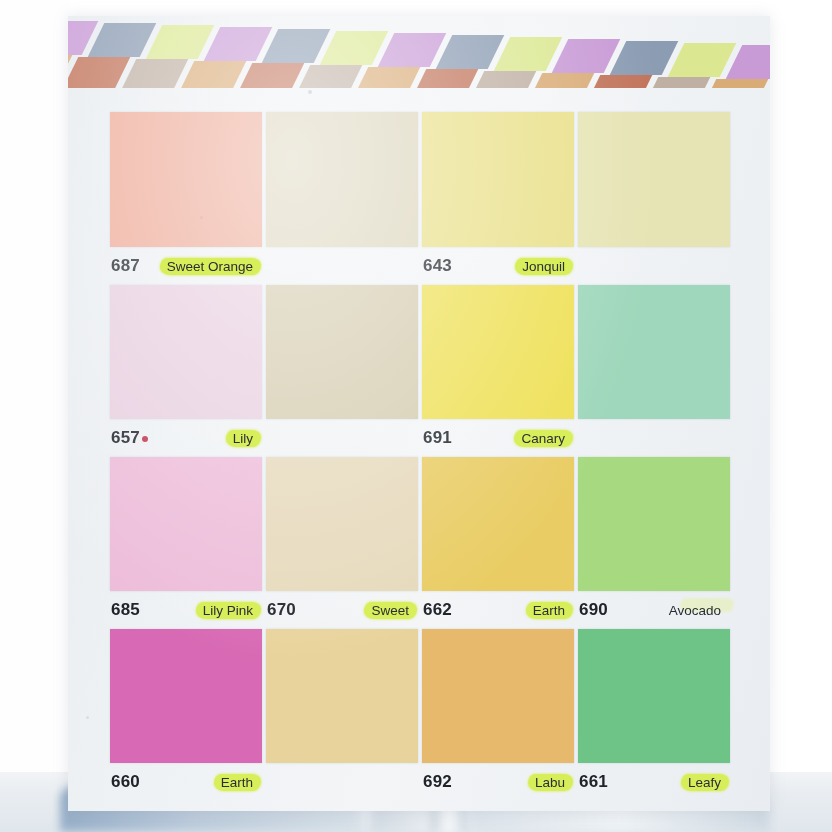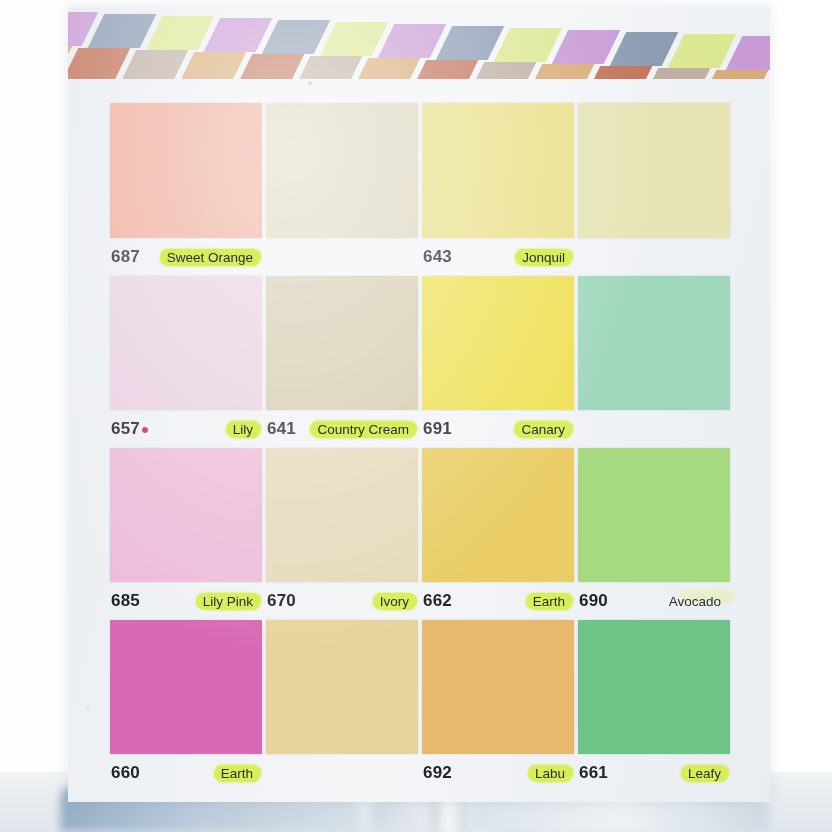--- a/index.html
+++ b/index.html
@@ -27,21 +27,21 @@
   .bd-c{left:430px;bottom:0;width:38px;height:44px;
     background:linear-gradient(90deg,#c6d0d9 0%,#fafcfd 50%,#c9d3dc 100%);}
   .bd-d{left:470px;bottom:0;width:300px;height:40px;
     background:linear-gradient(90deg,#dbe3ea 0%, #eff3f6 50%, #cfd9e2 100%);
     border-top-right-radius:22px;}
   .bd-left{position:absolute;left:0;top:0;width:70px;height:832px;background:#fefeff;}
   .bd-right{position:absolute;right:0;top:0;width:62px;height:832px;background:#ffffff;}
 
   
   .page{
-    position:absolute;left:68px;top:7px;width:702px;height:795px;
+    position:absolute;left:68px;top:16px;width:702px;height:795px;
     background:linear-gradient(103deg,#e7ebef 0%,#eef1f4 22%,#f3f5f7 55%,#e9edf1 100%);
     box-shadow:0 0 14px rgba(120,135,150,.18);
     overflow:hidden;
   }
   .page-sheen{
     position:absolute;left:0;top:0;right:0;bottom:0;
     background:radial-gradient(ellipse at 32% 18%, rgba(255,255,255,.55) 0%, rgba(255,255,255,0) 55%);
     pointer-events:none;
   }
 
@@ -167,24 +167,20 @@
       </div>
       <div class="cell r2">
         <div class="swatch" style="background: rgb(232, 207, 224);"></div>
         <div class="labelrow">
           <span class="code">657<span class="dot"></span></span>
           <span class="name hl">Lily</span>
         </div>
       </div>
       <div class="cell r2">
         <div class="swatch" style="background: rgb(212, 203, 174);"></div>
-        <div class="labelrow">
-          <span class="code">641</span>
-          <span class="name hl">Country Cream</span>
-        </div>
       </div>
       <div class="cell r2">
         <div class="swatch" style="background: rgb(238, 224, 85);"></div>
         <div class="labelrow">
           <span class="code">691</span>
           <span class="name hl">Canary</span>
         </div>
       </div>
       <div class="cell r2">
         <div class="swatch" style="background: rgb(158, 215, 187);"></div>
@@ -193,21 +189,21 @@
         <div class="swatch" style="background: rgb(237, 188, 217);"></div>
         <div class="labelrow">
           <span class="code">685</span>
           <span class="name hl">Lily Pink</span>
         </div>
       </div>
       <div class="cell r3">
         <div class="swatch" style="background: rgb(230, 217, 187);"></div>
         <div class="labelrow">
           <span class="code">670</span>
-          <span class="name hl">Ivory</span>
+          <span class="name hl">Sweet</span>
         </div>
       </div>
       <div class="cell r3">
         <div class="swatch" style="background: rgb(233, 204, 99);"></div>
         <div class="labelrow">
           <span class="code">662</span>
           <span class="name hl">Earth</span>
         </div>
       </div>
       <div class="cell r3">

